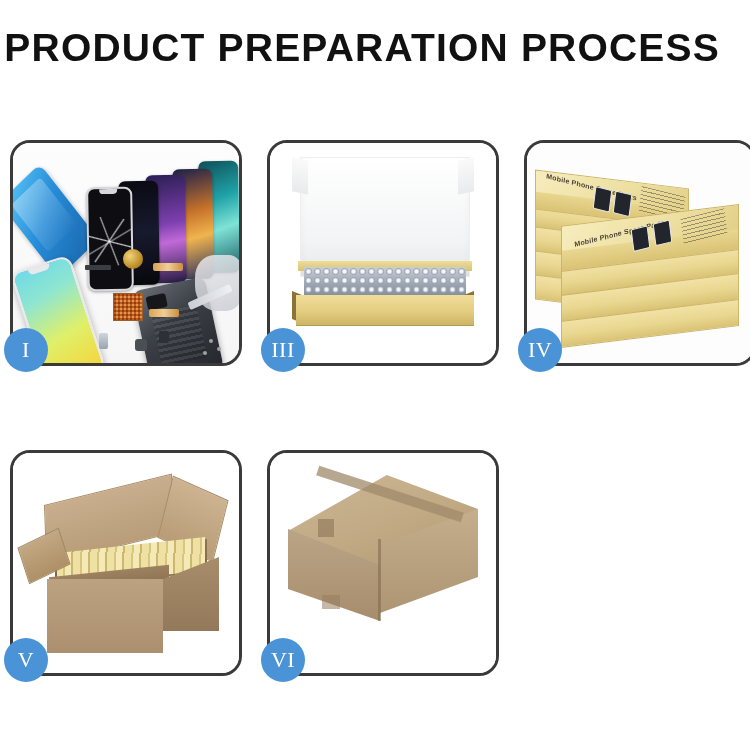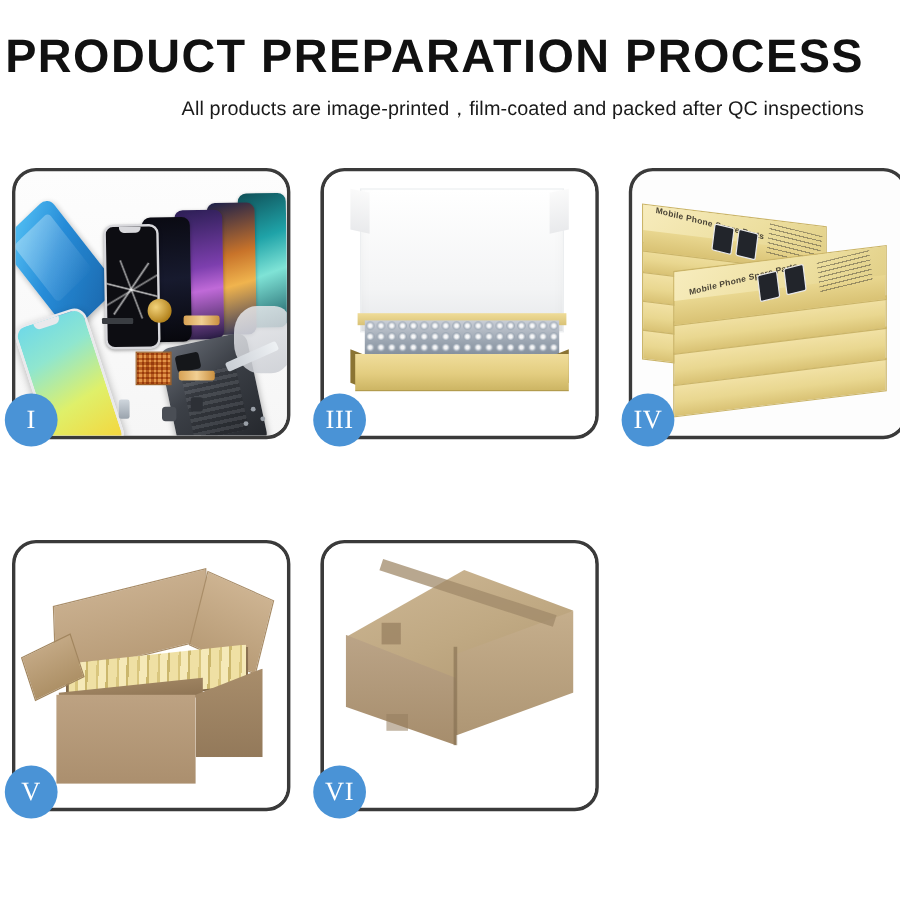--- a/index.html
+++ b/index.html
@@ -423,21 +423,20 @@
     position: absolute; left: 108px; top: 86px;
     width: 3px; height: 82px;
     background: rgba(130,108,78,.6);
   }
 </style>
 </head>
 <body>
 
 <div class="header">
   <h1 class="page-title">PRODUCT PREPARATION PROCESS</h1>
-  <p class="page-subtitle">All products are image-printed，film-coated and packed after QC inspections</p>
 </div>
 
 <div class="grid">
 
   <div class="card">
     <div class="card-clip p1">
       <div class="film"></div>
       <div class="phone-fan">
         <div class="ph ph-e"></div>
         <div class="ph ph-d"></div>

